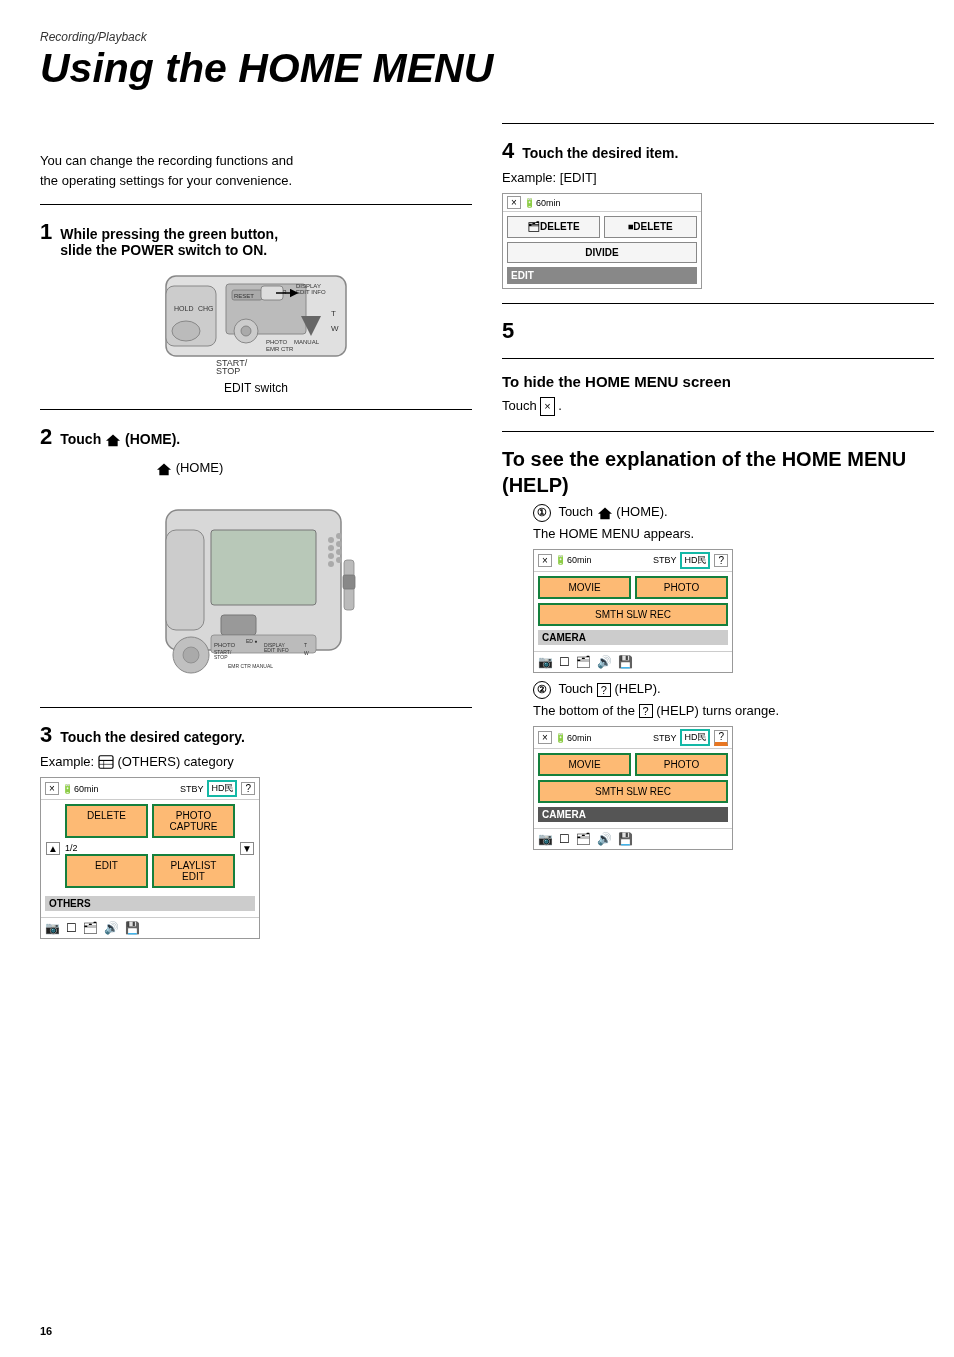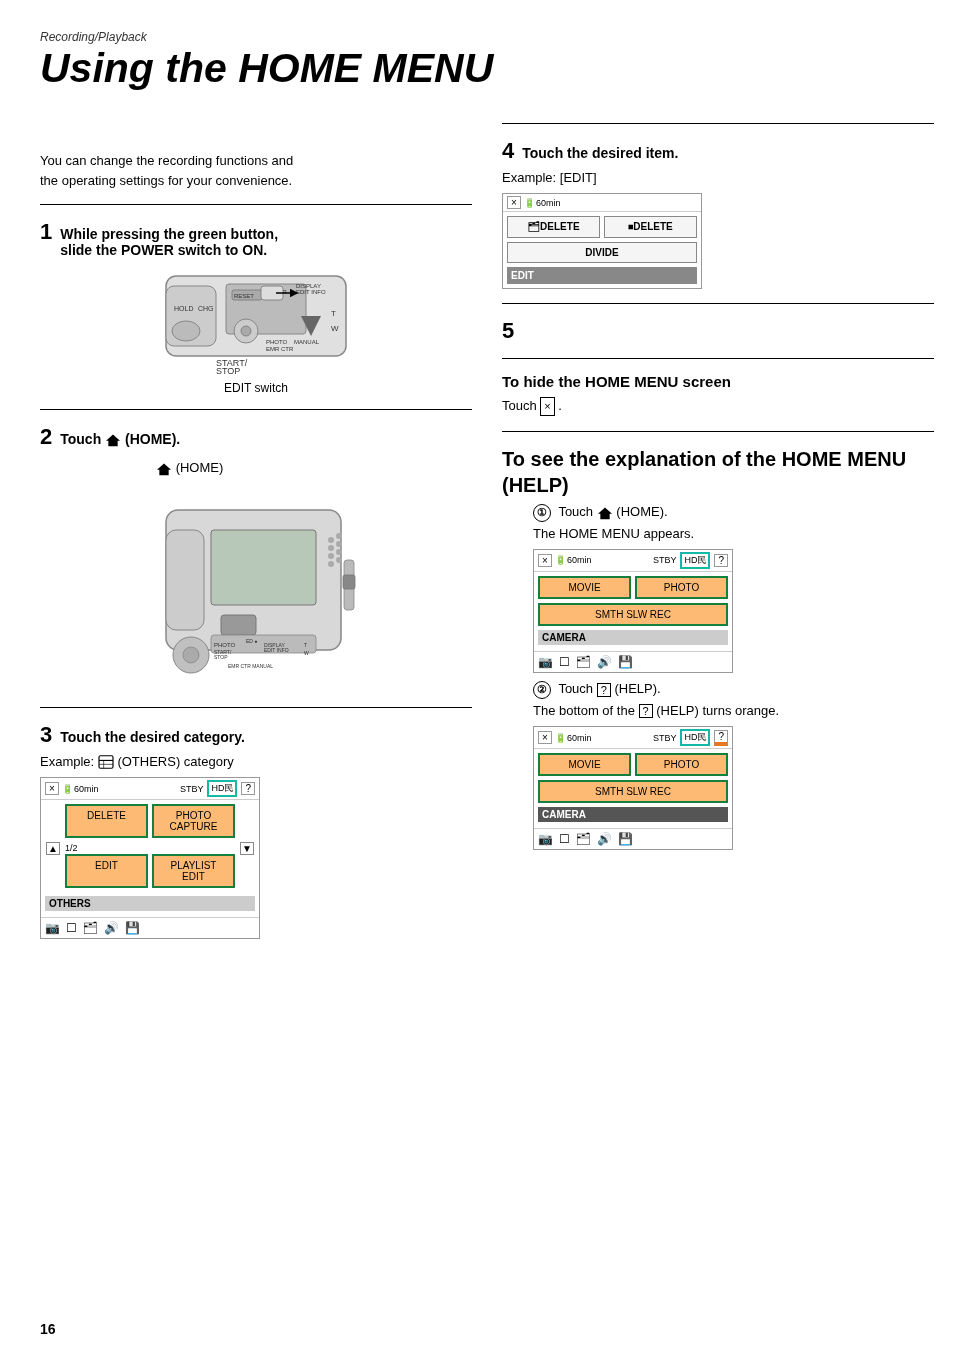--- a/index.html
+++ b/index.html
@@ -246,21 +246,21 @@
       background: #888;
       color: #fff;
       margin-top: 2px;
     }
 
     
     .page-number {
       position: absolute;
       bottom: 20px;
       left: 40px;
-      font-size: 14px;
+      font-size: 11px;
       font-weight: bold;
     }
 
     
     .circle-num {
       display: inline-flex;
       align-items: center;
       justify-content: center;
       width: 18px;
       height: 18px;

